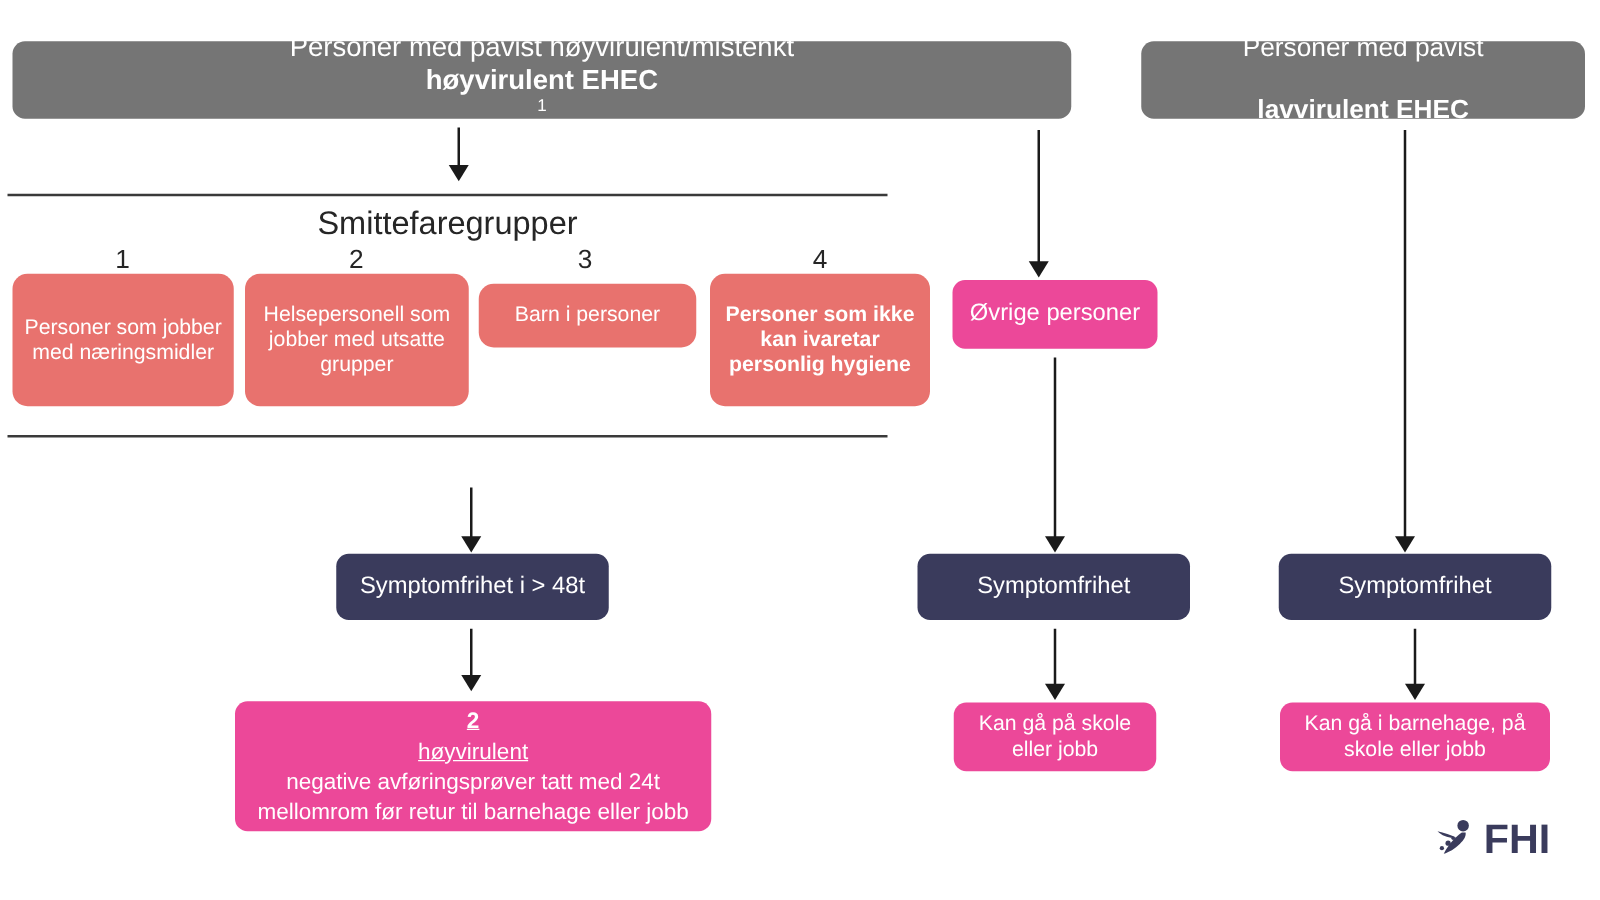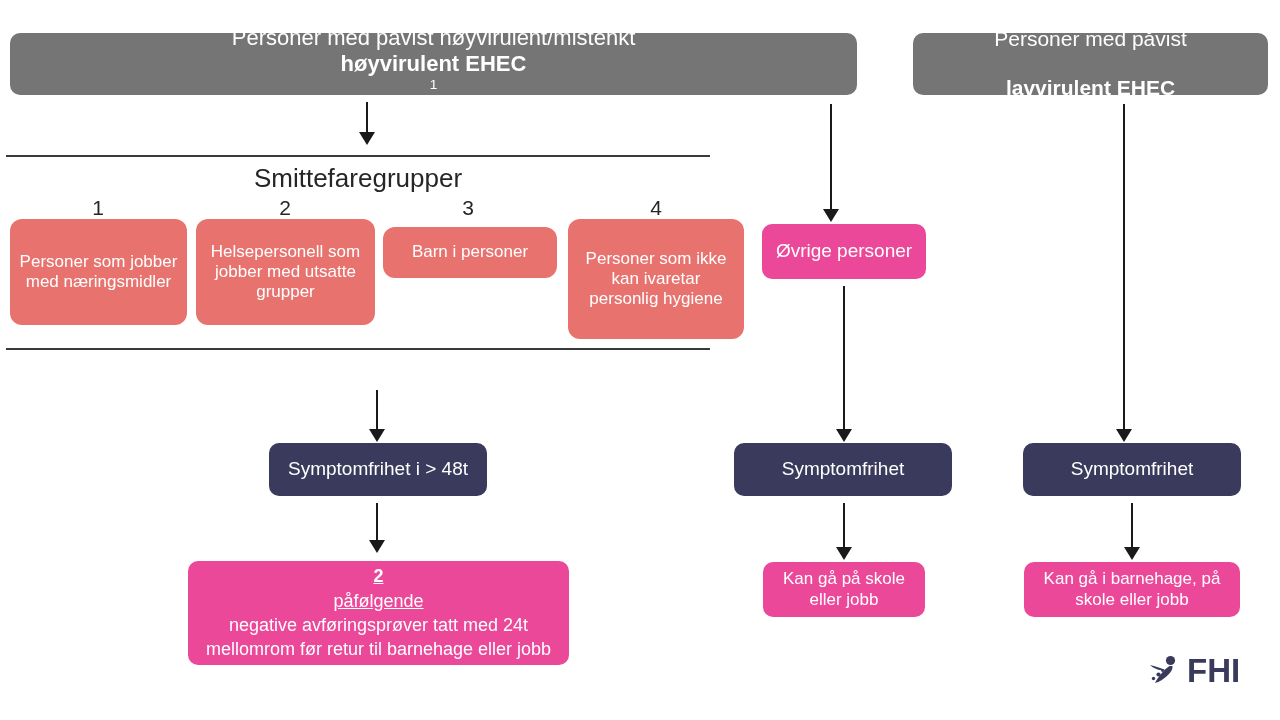--- a/index.html
+++ b/index.html
@@ -149,21 +149,21 @@
   </div>
 
   <div class="node red" style="left:196px; top:219px; width:179px; height:106px; font-size:17px;">
     <span>Helsepersonell som jobber med utsatte grupper</span>
   </div>
 
   <div class="node red" style="left:383px; top:227px; width:174px; height:51px; font-size:17px;">
     <span>Barn i personer</span>
   </div>
 
-  <div class="node red" style="left:568px; top:219px; width:176px; height:120px; font-size:17px;">
+  <div class="node red" style="left:568px; top:219px; width:176px; height:106px; font-size:17px;font-weight:bold;">
     <span>Personer som ikke kan ivaretar personlig hygiene</span>
   </div>
 
   <div class="rule" style="left:6px; top:348px; width:704px;"></div>
 
   <div class="node green" style="left:762px; top:224px; width:164px; height:55px; font-size:19px;">
     <span>Øvrige personer</span>
   </div>
 
   <div class="arrow" style="left:369px; top:390px; width:16px; height:52px;">
@@ -199,21 +199,21 @@
   </div>
 
   <div class="arrow" style="left:1124px; top:503px; width:16px; height:57px;">
     <div class="shaft" style="height:45px;"></div>
     <div class="head"></div>
   </div>
 
   <div class="node green" style="left:188px; top:561px; width:381px; height:104px; font-size:18px; line-height:1.35;">
     <span>
       <span class="bu">2</span>
-        <span class="u"> påfølgende </span>
+        <span class="u"> høyvirulent </span>
         <span>negative avføringsprøver tatt med 24t mellomrom før retur til barnehage eller jobb</span>
     </span>
   </div>
 
   <div class="node green" style="left:763px; top:562px; width:162px; height:55px; font-size:17px;">
     <span>Kan gå på skole eller jobb</span>
   </div>
 
   <div class="node green" style="left:1024px; top:562px; width:216px; height:55px; font-size:17px;">
     <span>Kan gå i barnehage, på skole eller jobb</span>

